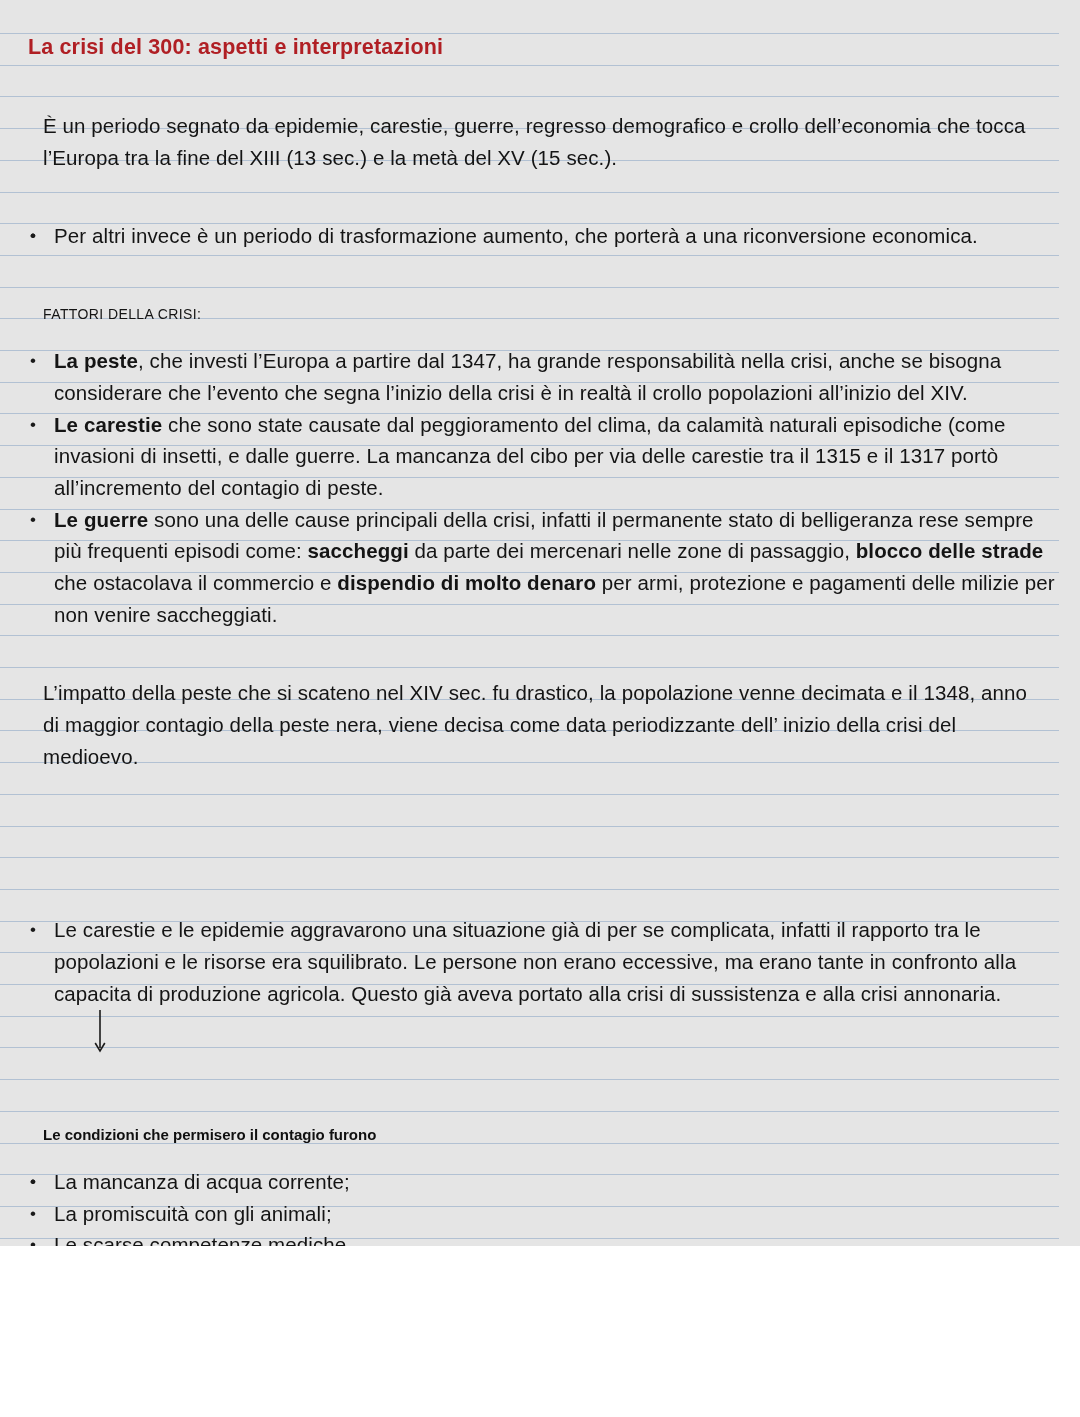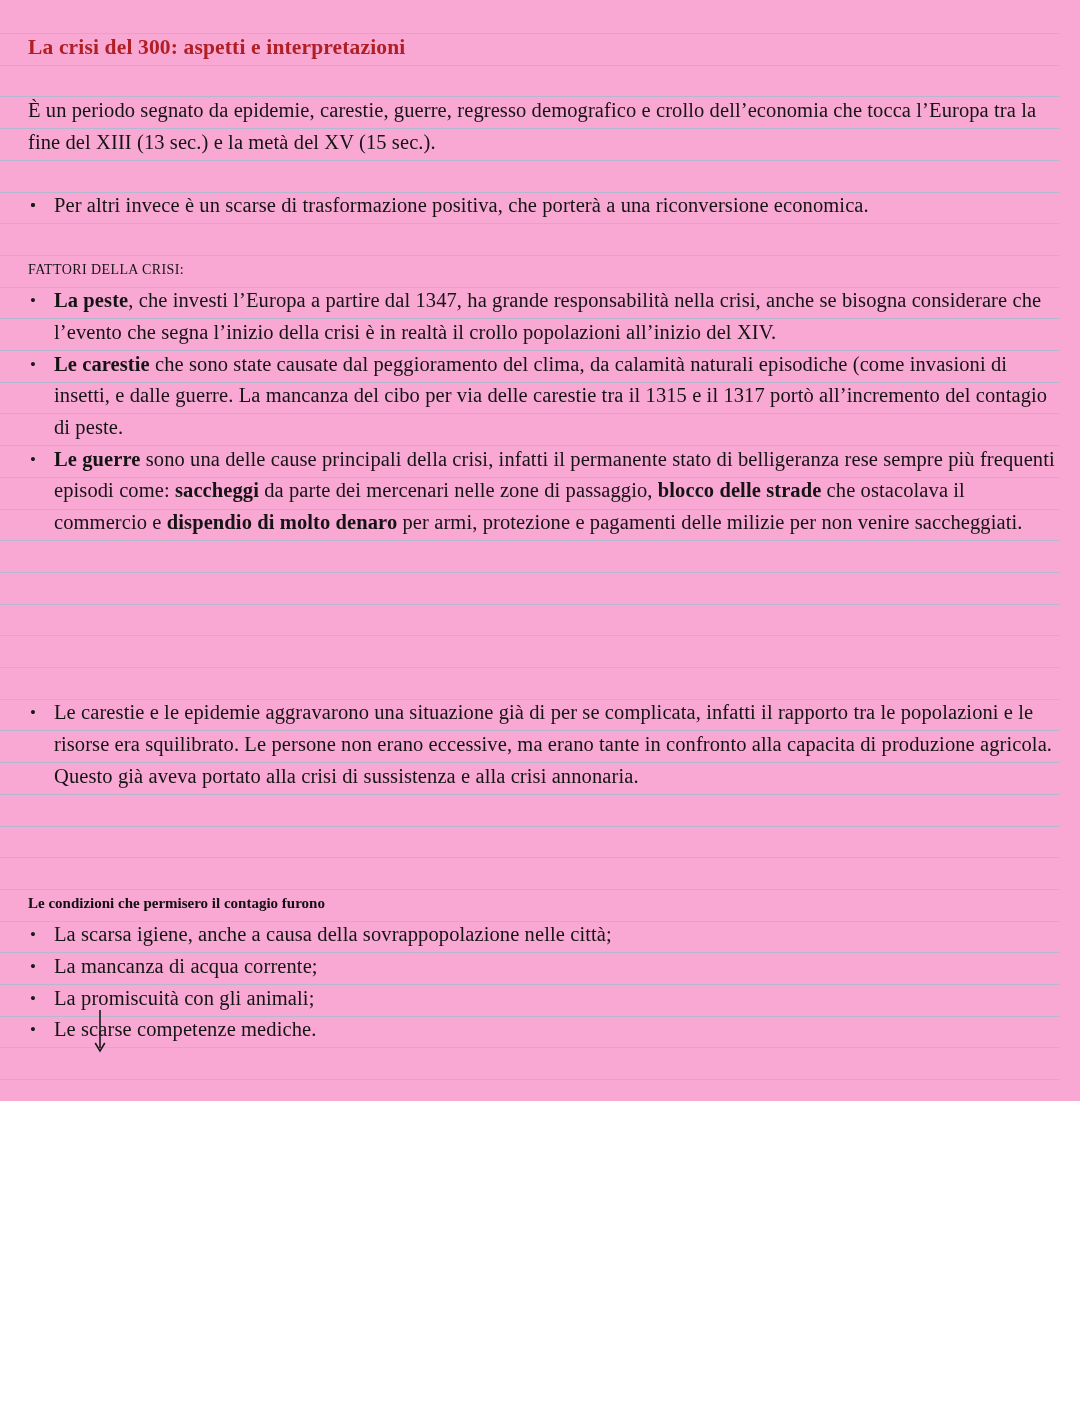--- a/index.html
+++ b/index.html
@@ -6,24 +6,24 @@
   html, body {
     margin: 0;
     padding: 0;
     background: #ffffff;
   }
 
   
   #page {
     position: relative;
     width: 1080px;
-    height: 1101px;
-    background: #f9a8d4;
+    height: 1246px;
+    background: #e5e5e5;
     overflow: hidden;
-    font-family: Liberation Serif, serif;
+    font-family: Liberation Sans, sans-serif;
     color: #141414;
   }
 
   
   #rules {
     position: absolute;
     inset: 0;
     pointer-events: none;
     z-index: 0;
   }
@@ -37,21 +37,21 @@
   }
 
   
   #content {
     position: relative;
     z-index: 2;
     padding: 0 22px 0 28px;
     box-sizing: border-box;
   }
 
-  .blk { margin: 0; }
+  .blk { margin: 15px; }
 
   
   .para, .li-text, .plain {
     font-size: 20.5px;
     line-height: 31.7px;
     letter-spacing: .1px;
     text-align: left;
   }
 
   h2.heading {
@@ -179,21 +179,21 @@
     <p class="para blk">È un periodo segnato da epidemie, carestie, guerre, regresso demografico e crollo dell’economia che tocca l’Europa tra la fine del XIII (13 sec.) e la metà del XV (15 sec.).</p>
 
     <div class="gap-1"></div>
 
     <ul class="bul">
       <li>
         <span class="dot">•</span>
       </li>
       <li>
         <span class="dot">•</span>
-        <span class="li-text">Per altri invece è un scarse di trasformazione positiva, che porterà a una riconversione economica.</span>
+        <span class="li-text">Per altri invece è un periodo di trasformazione aumento, che porterà a una riconversione economica.</span>
       </li>
     </ul>
 
     <div class="gap-1"></div>
 
     <div class="caps blk">FATTORI DELLA CRISI:</div>
 
     <ul class="bul">
       <li>
         <span class="dot">•</span>
@@ -204,20 +204,21 @@
         <span class="li-text"><b>Le carestie</b><span> che sono state causate dal peggioramento del clima, da calamità naturali episodiche (come invasioni di insetti, e dalle guerre. La mancanza del cibo per via delle carestie tra il 1315 e il 1317 portò all’incremento del contagio di peste.</span></span>
       </li>
       <li>
         <span class="dot">•</span>
         <span class="li-text"><b>Le guerre</b><span> sono una delle cause principali della crisi, infatti il permanente stato di belligeranza rese sempre più frequenti episodi come: </span><b>saccheggi</b><span> da parte dei mercenari nelle zone di passaggio, </span><b>blocco delle strade</b><span> che ostacolava il commercio e </span><b>dispendio di molto denaro</b><span> per armi, protezione e pagamenti delle milizie per non venire saccheggiati.</span></span>
       </li>
     </ul>
 
     <div class="gap-1"></div>
 
+    <p class="para blk">L’impatto della peste che si scateno nel XIV sec. fu drastico, la popolazione venne decimata e il 1348, anno di maggior contagio della peste nera, viene decisa come data periodizzante dell’ inizio della crisi del medioevo.</p>
 
     <div class="gap-3"></div>
 
 
     <div class="gap-1"></div>
 
 
     <ul class="bul">
       <li>
         <span class="dot">•</span>
@@ -228,21 +229,20 @@
     <div class="gap-1"></div>
 
 
     <div class="gap-2"></div>
 
     <div class="sub-heading blk">Le condizioni che permisero il contagio furono</div>
 
     <ul class="bul">
       <li>
         <span class="dot">•</span>
-        <span class="li-text">La scarsa igiene, anche a causa della sovrappopolazione nelle città;</span>
       </li>
       <li>
         <span class="dot">•</span>
         <span class="li-text">La mancanza di acqua corrente;</span>
       </li>
       <li>
         <span class="dot">•</span>
         <span class="li-text">La promiscuità con gli animali;</span>
       </li>
       <li>

